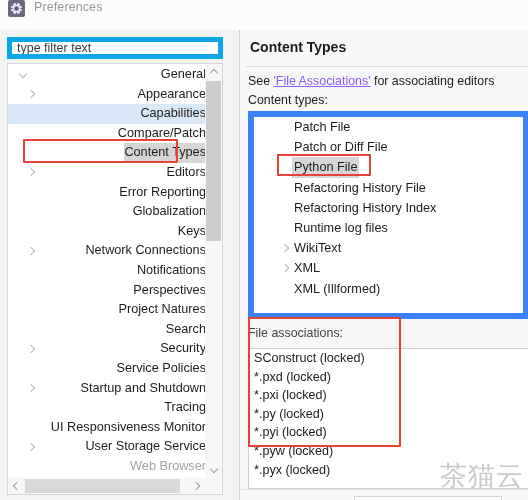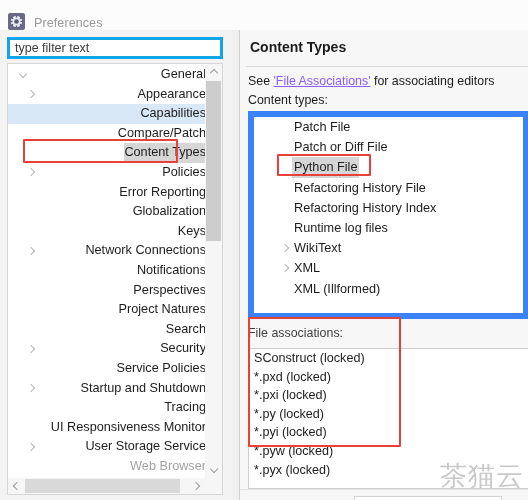--- a/index.html
+++ b/index.html
@@ -14,21 +14,21 @@
     position: relative;
     width: 528px; height: 500px;
     background: #f0f0f0;
   }
 
   
   .titlebar {
     position: absolute; left: 0; top: 0;
     width: 528px; height: 30px;
     background: #fcfcfc;
-    display: flex; align-items: flex-end;
+    display: flex; align-items: flex-start;
     padding-left: 8px;
   }
   .pref-icon {
     width: 17px; height: 17px;
     border-radius: 2px;
     background: #6a6a86;
     display: flex; align-items: center; justify-content: center;
     flex: 0 0 auto;
   }
   .pref-icon svg { display:block; }
@@ -42,21 +42,21 @@
   
   .left-pane {
     position: absolute; left: 0; top: 30px;
     width: 232px; height: 470px;
     background: #f3f3f3;
   }
   .filter-box {
     position: absolute; left: 7px; top: 7px;
     width: 216px; height: 22px;
     background: #ffffff;
-    border: 3px solid #0ea5e9;
+    border: 5px solid #0ea5e9;
     font-size: 12.5px;
     color: #3b3b3b;
     padding: 0 5px;
     font-family: "Liberation Sans", sans-serif;
     outline: none;
   }
   .filter-box::placeholder { color: #3b3b3b; opacity: 1; }
 
   .tree-wrap {
     position: absolute; left: 7px; top: 33px;
@@ -292,21 +292,21 @@
   <div class="left-pane">
     <input class="filter-box" type="text" placeholder="type filter text" style="">
 
     <div class="tree-wrap">
       <div class="tree-list" id="tree-list">
           <div class="tree-item lvl0 arrow0 expanded"><span class="lbl">General</span></div>
           <div class="tree-item lvl1 arrow1"><span class="lbl">Appearance</span></div>
           <div class="tree-item lvl1 sel-blue"><span class="lbl">Capabilities</span></div>
           <div class="tree-item lvl1"><span class="lbl">Compare/Patch</span></div>
           <div class="tree-item lvl1 sel-gray"><span class="lbl">Content Types</span></div>
-          <div class="tree-item lvl1 arrow1"><span class="lbl">Policies</span></div>
+          <div class="tree-item lvl1 arrow1"><span class="lbl">Editors</span></div>
           <div class="tree-item lvl1"><span class="lbl">Error Reporting</span></div>
           <div class="tree-item lvl1"><span class="lbl">Globalization</span></div>
           <div class="tree-item lvl1"><span class="lbl">Keys</span></div>
           <div class="tree-item lvl1 arrow1"><span class="lbl">Network Connections</span></div>
           <div class="tree-item lvl1"><span class="lbl">Notifications</span></div>
           <div class="tree-item lvl1"><span class="lbl">Perspectives</span></div>
           <div class="tree-item lvl1"><span class="lbl">Project Natures</span></div>
           <div class="tree-item lvl1"><span class="lbl">Search</span></div>
           <div class="tree-item lvl1 arrow1"><span class="lbl">Security</span></div>
           <div class="tree-item lvl1"><span class="lbl">Service Policies</span></div>

